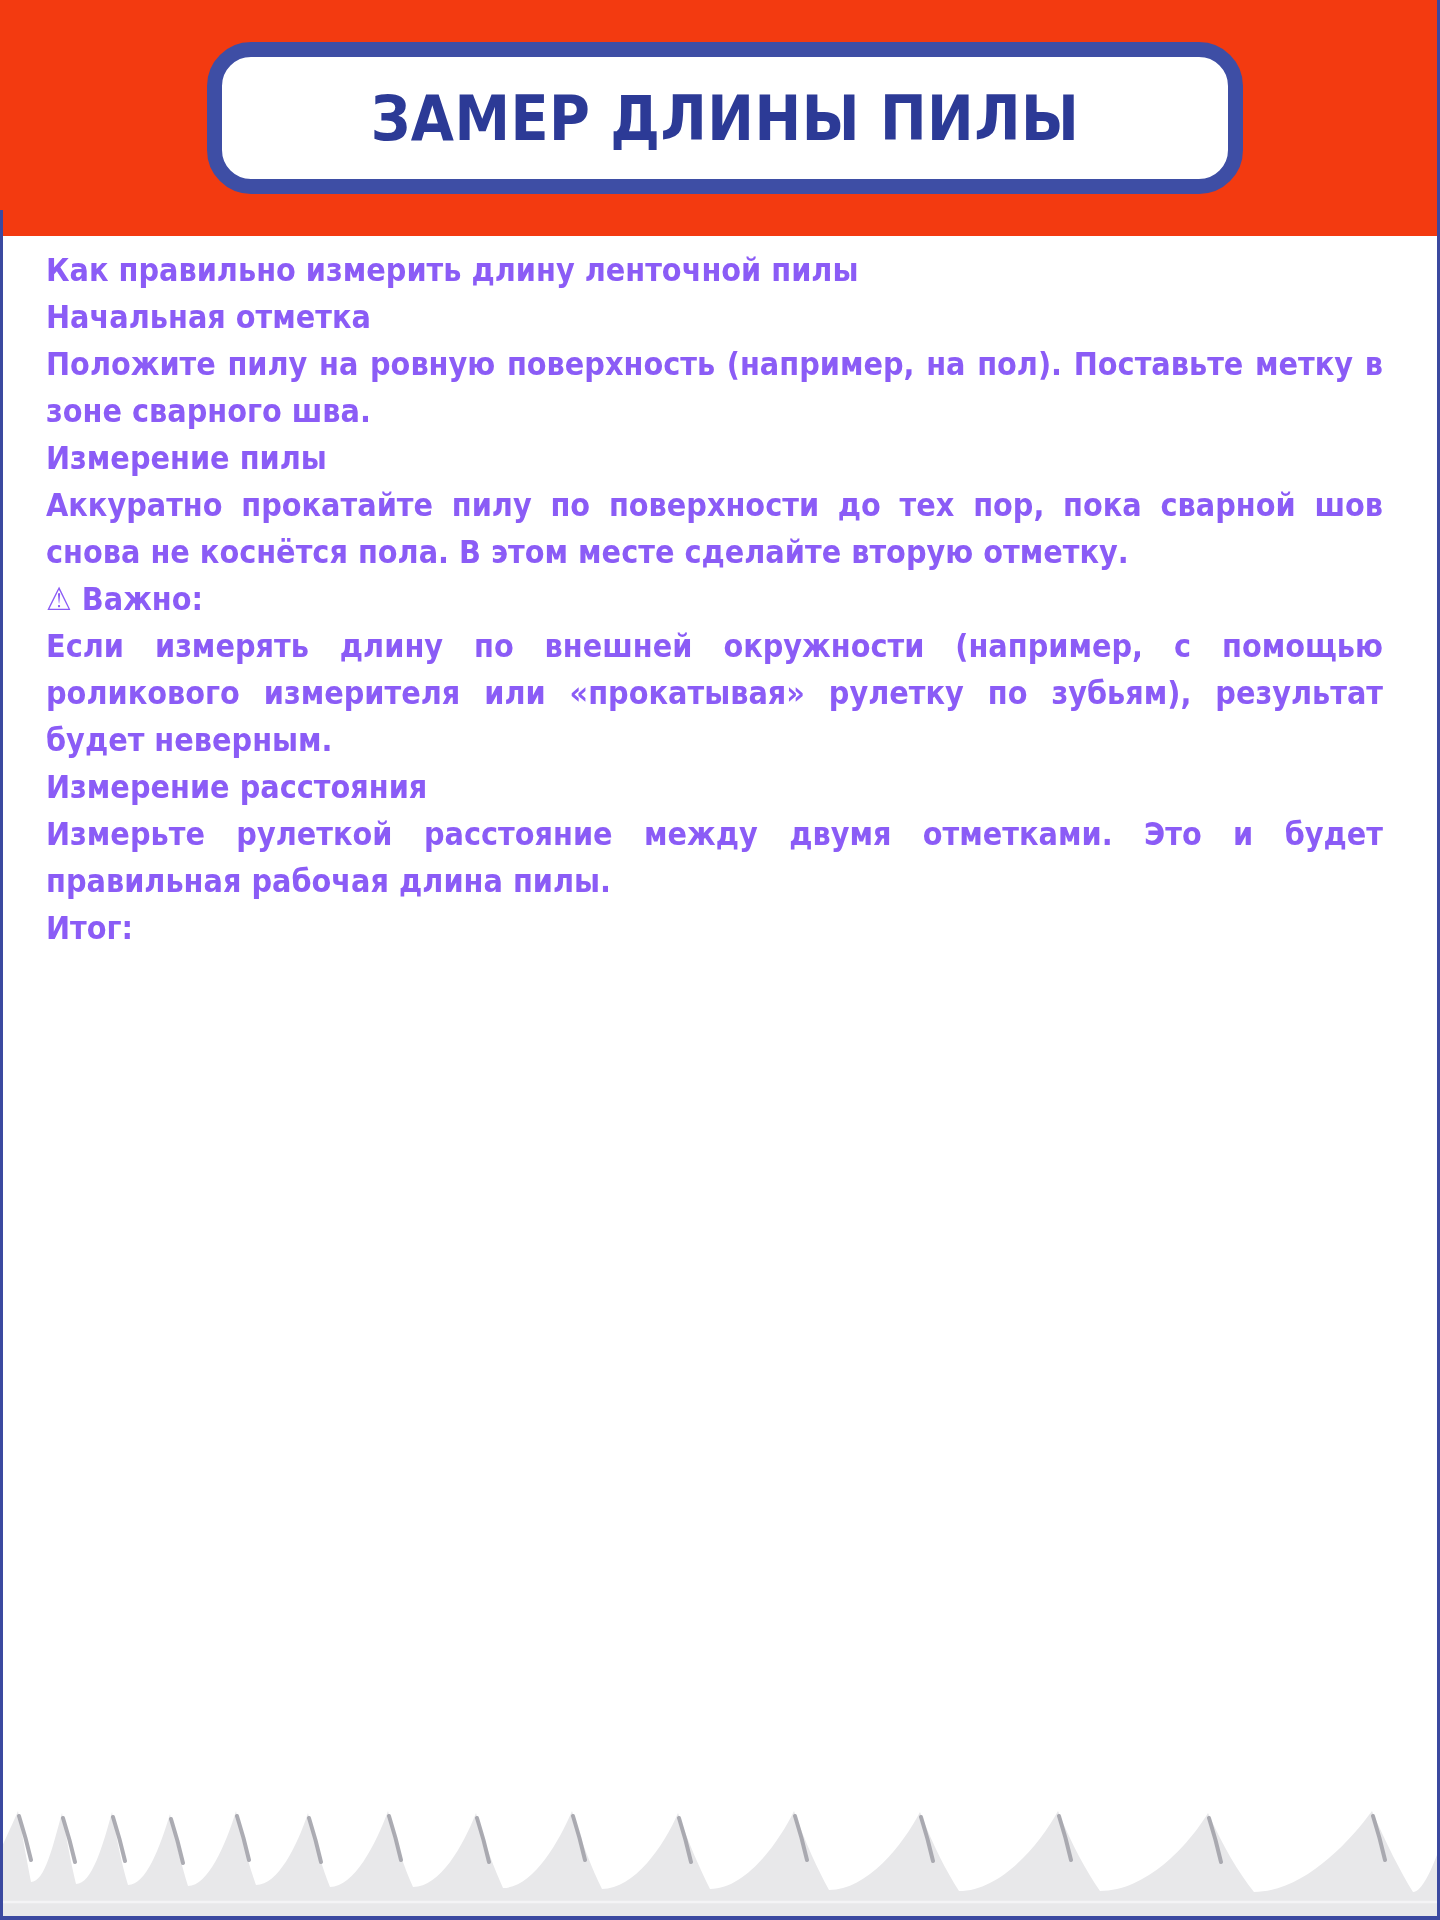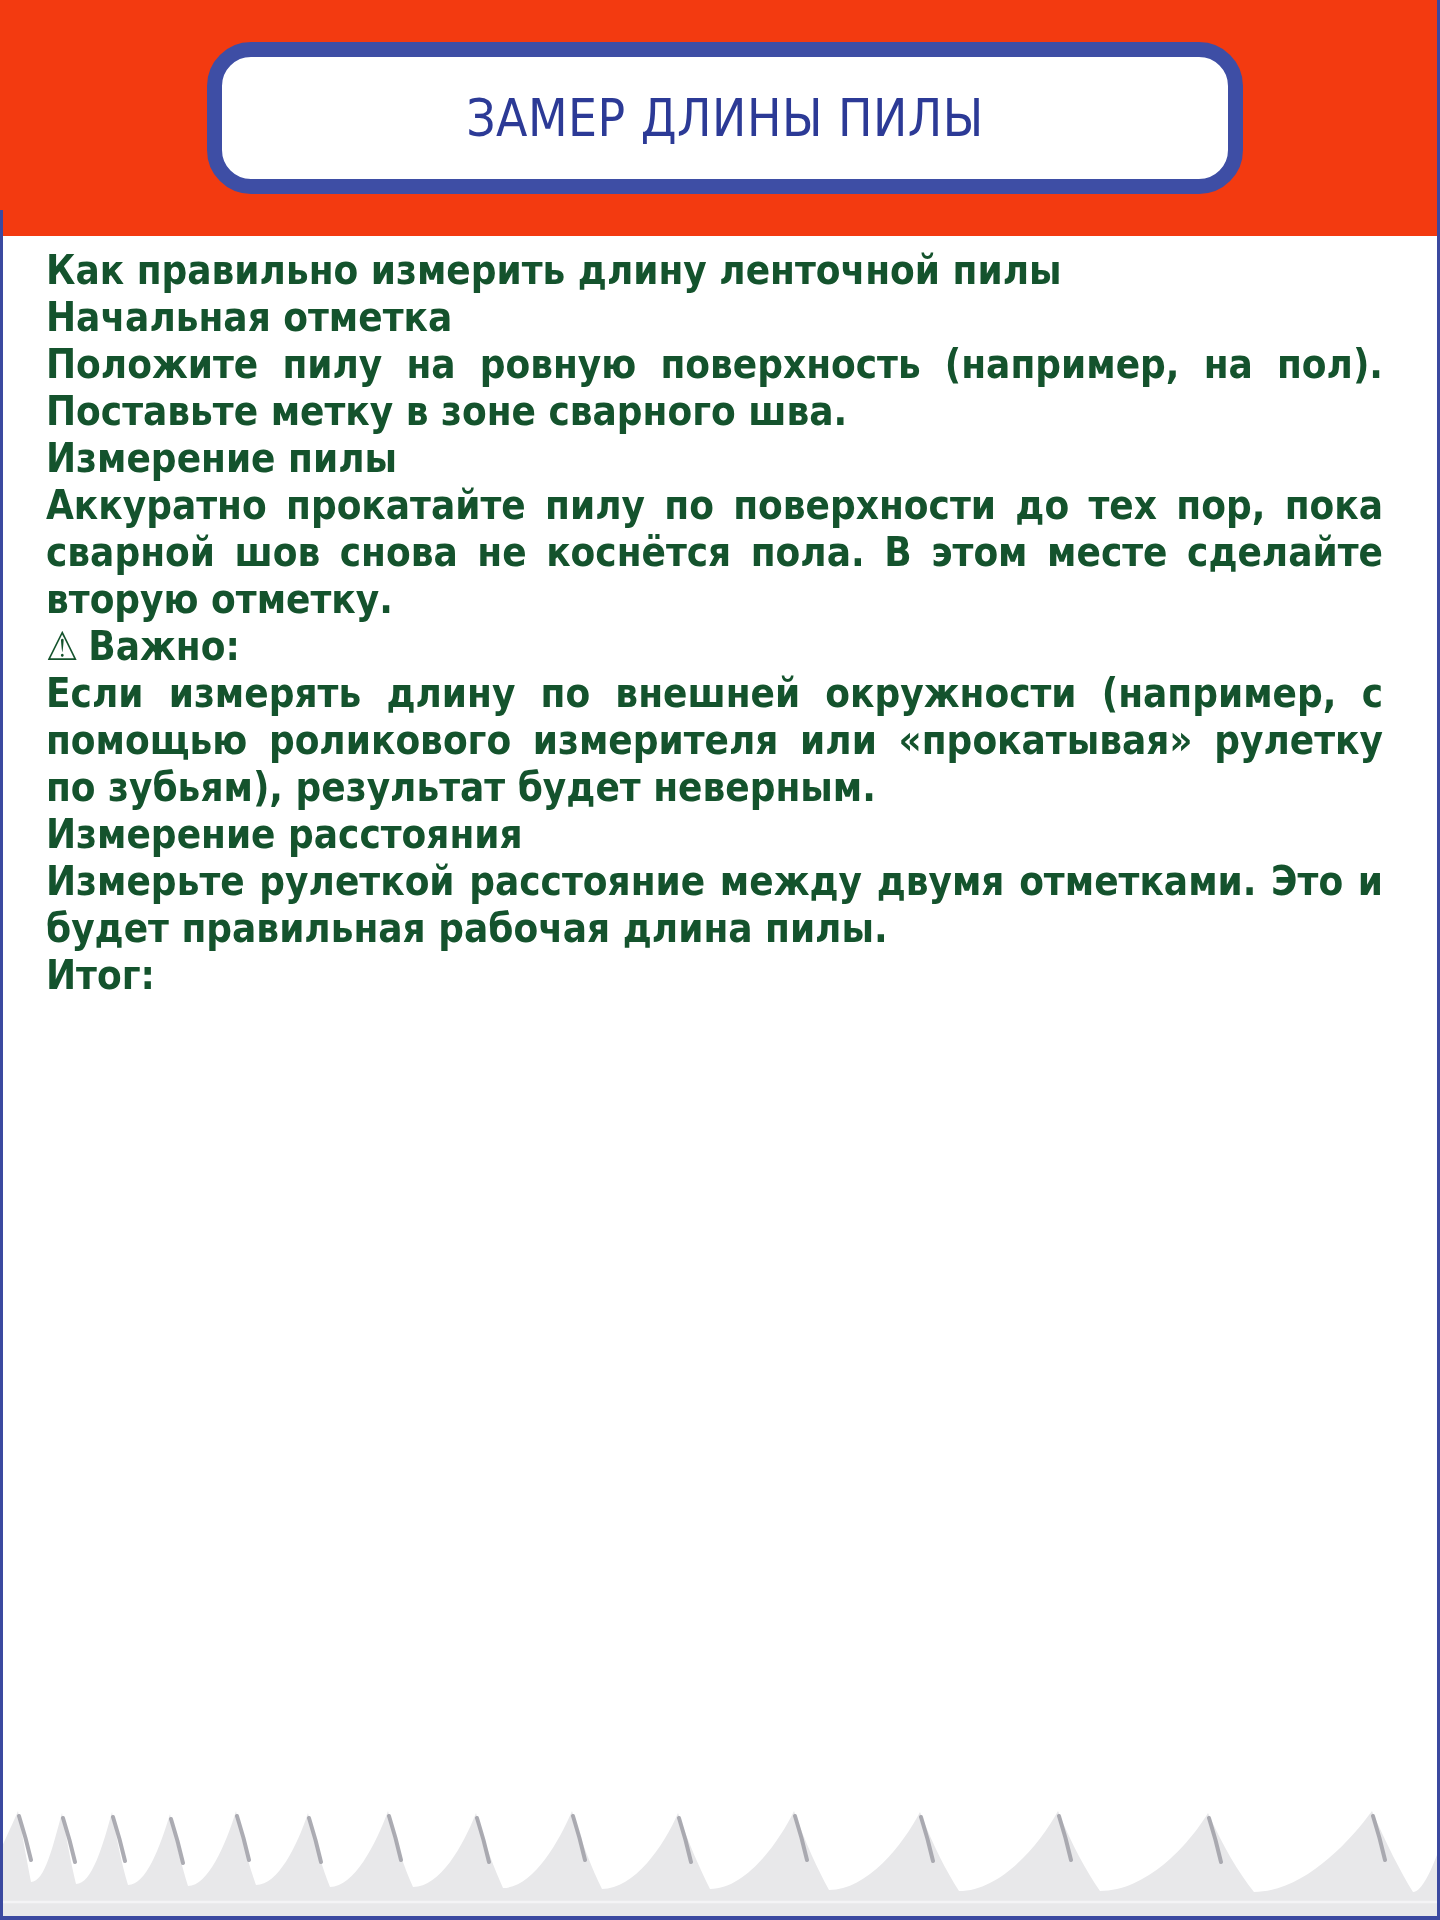--- a/index.html
+++ b/index.html
@@ -21,41 +21,41 @@
   .title-box{
     position:absolute;left:207px;top:42px;width:1036px;height:152px;
     box-sizing:border-box;
     background:#ffffff;
     border:15px solid #3E4EA5;
     border-radius:44px;
     display:flex;align-items:center;justify-content:center;
     z-index:2;
   }
   .title-text{
-    font-size:51px;font-weight:400;color:#2C3A96;
+    font-size:62px;font-weight:700;color:#2C3A96;
     letter-spacing:.5px;white-space:nowrap;text-align:center;
   }
   
   .frame{
     position:absolute;left:0;right:0;top:210px;bottom:0;
     border-left:3px solid #3B49A0;
     border-right:3px solid #3B49A0;
     border-bottom:4px solid #3B49A0;
     pointer-events:none;z-index:6;
   }
   .right-strip{
     position:absolute;top:0;right:0;width:3px;height:210px;
     background:#3B49A0;z-index:6;
   }
   
   .content{
     position:absolute;top:247px;left:3px;right:3px;
     padding:0 54px 0 43px;
-    color:#14532d;
-    font-size:40px;font-weight:700;line-height:47px;
+    color:#8b5cf6;
+    font-size:32px;font-weight:700;line-height:47px;
     z-index:3;
   }
   .content p{margin:0;}
   .content .h{text-align:left;}
   .content .p{text-align:justify;}
   .warn-ic{margin-right:10px;}
   
   .saw{
     position:absolute;left:0;bottom:3px;width:1440px;height:118px;
     z-index:2;display:block;

